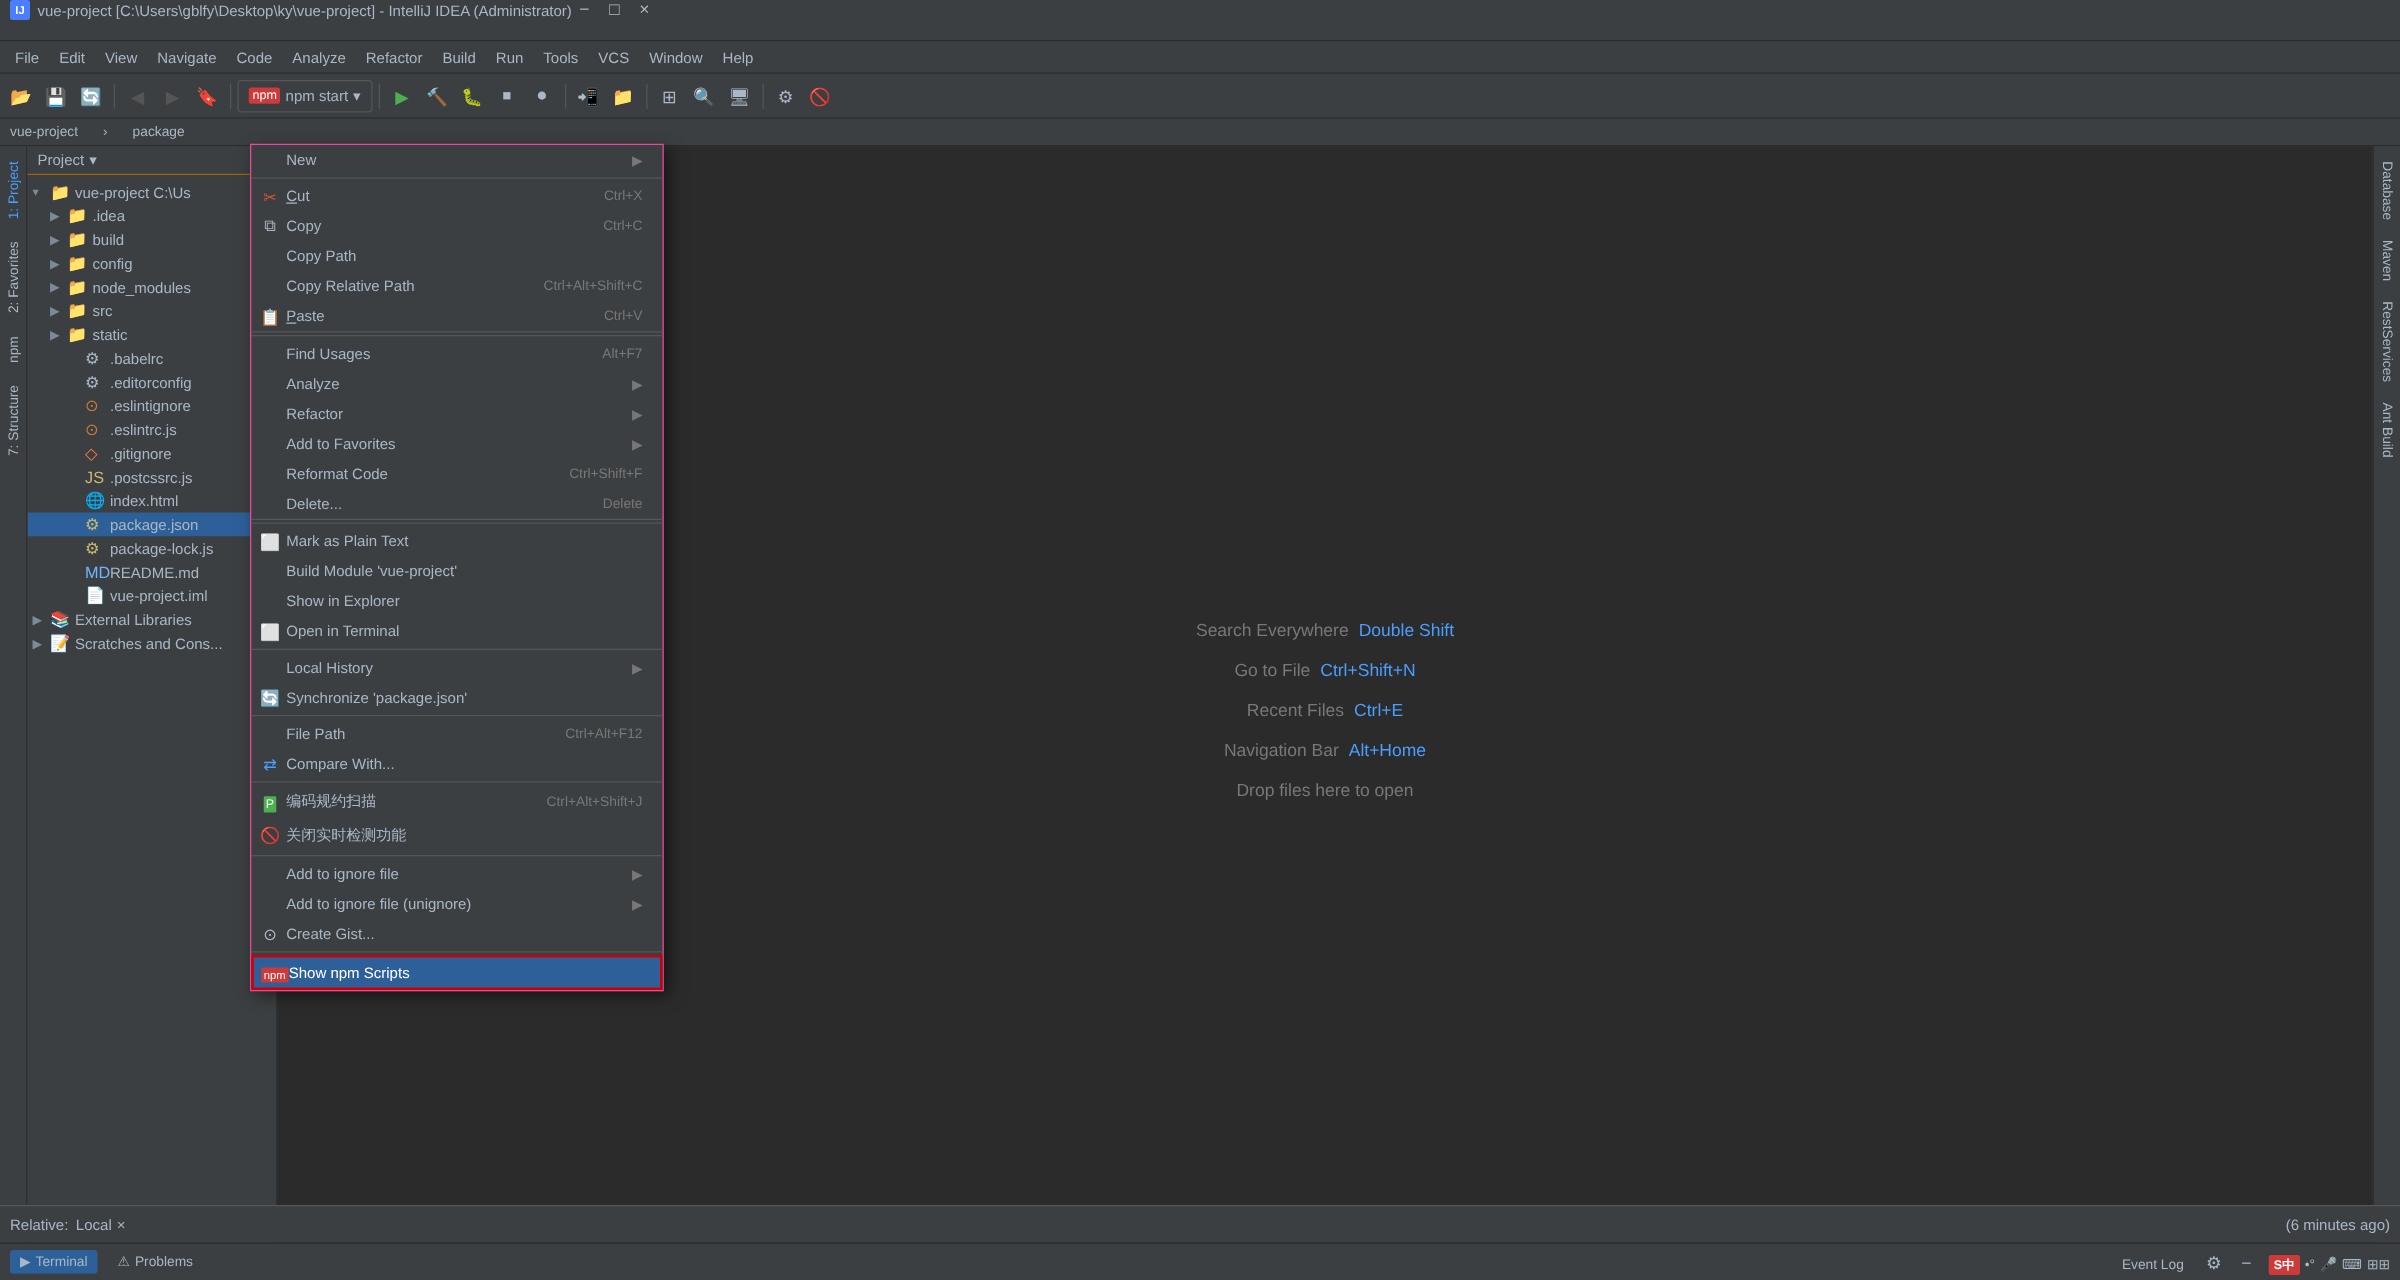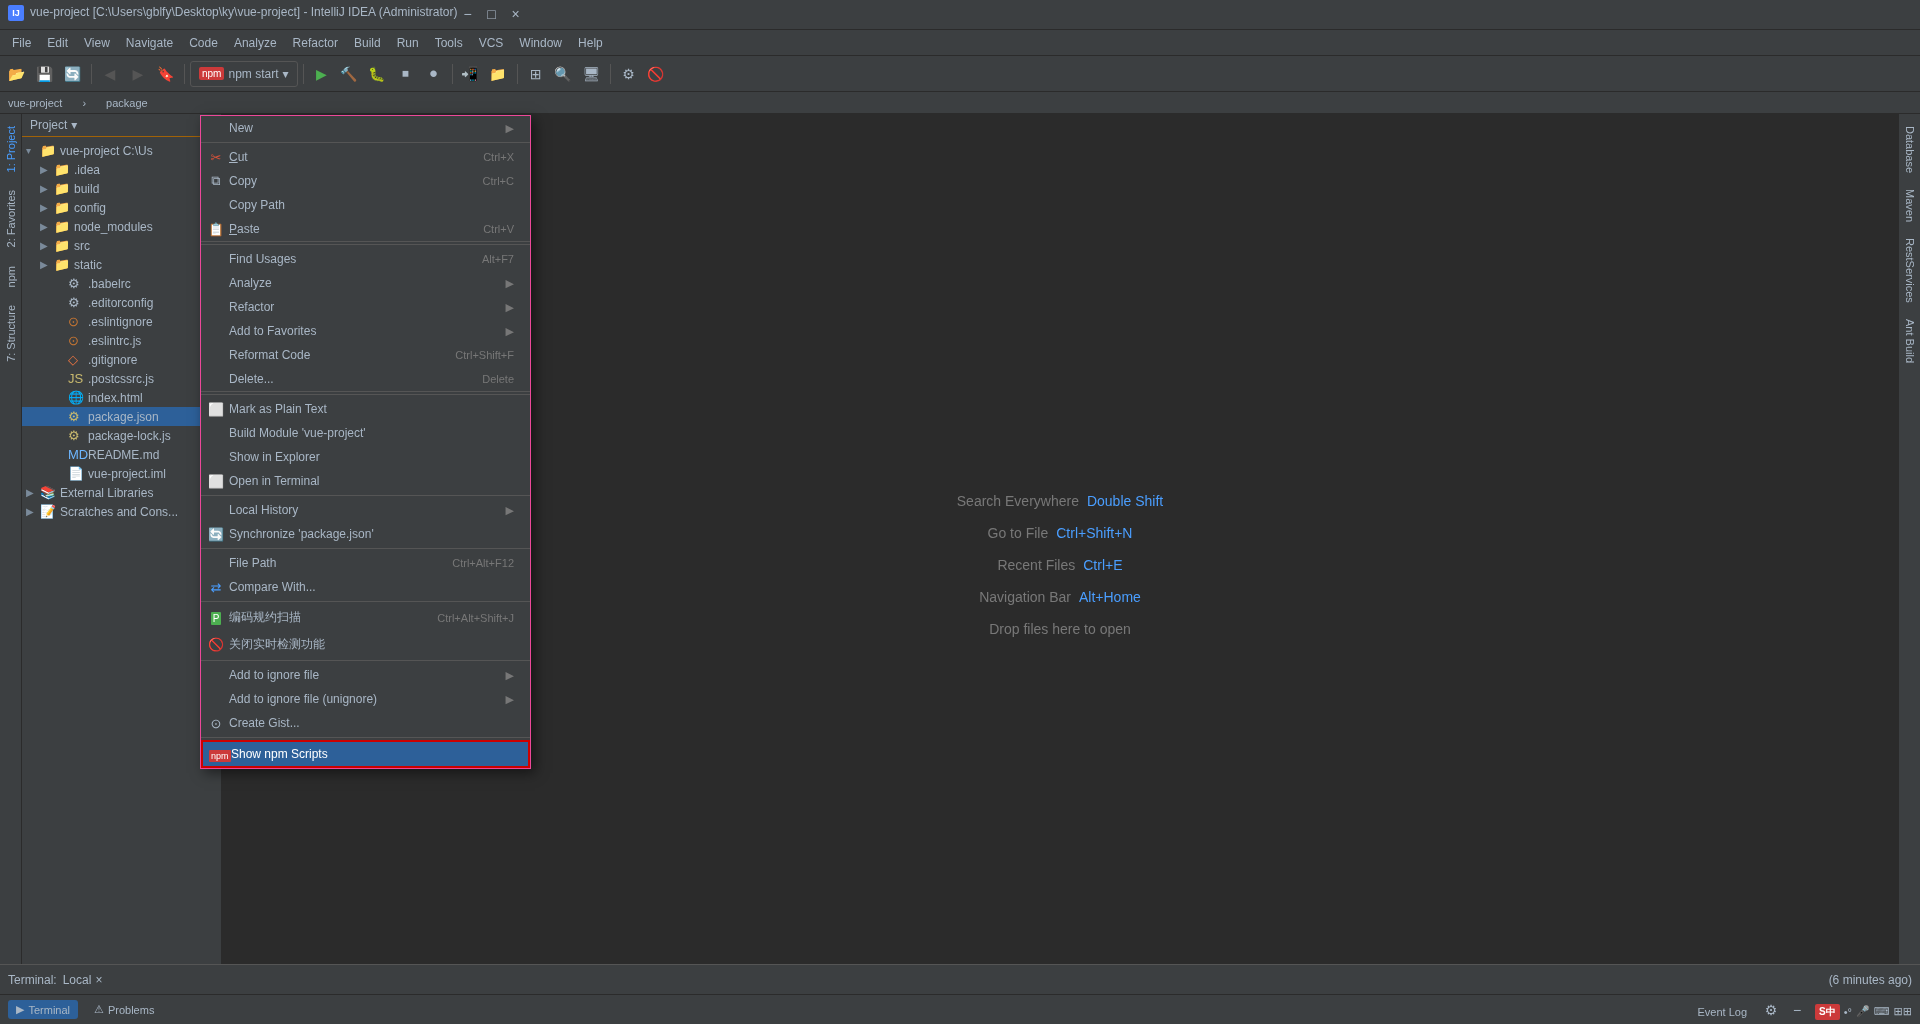--- a/index.html
+++ b/index.html
@@ -12,22 +12,22 @@
       height: 1024px;
       overflow: hidden;
       position: relative;
     }
 
     
     #title-bar {
       background: #3c3f41;
       height: 30px;
       display: flex;
-      align-items: flex-start;
-      padding: 5px 8px;
+      align-items: flex-end;
+      padding: 16px 8px;
       border-bottom: 1px solid #2b2b2b;
       color: #a9b7c6;
       font-size: 12px;
     }
     #title-bar .app-icon {
       width: 16px; height: 16px;
       background: #4a7eff;
       border-radius: 2px;
       margin-right: 6px;
       display: inline-flex; align-items: center; justify-content: center;
@@ -538,20 +538,24 @@
     <div class="ctx-item">
       <span class="ctx-icon">⧉</span>
       <span>Copy</span>
       <span class="ctx-shortcut">Ctrl+C</span>
     </div>
 
     <div class="ctx-item">
       <span>Copy Path</span>
     </div>
 
+    <div class="ctx-item">
+      <span>Copy Relative Path</span>
+      <span class="ctx-shortcut">Ctrl+Alt+Shift+C</span>
+    </div>
 
     <div class="ctx-item separator-after">
       <span class="ctx-icon">📋</span>
       <span><span class="underline">P</span>aste</span>
       <span class="ctx-shortcut">Ctrl+V</span>
     </div>
     <div class="ctx-separator"></div>
 
     <div class="ctx-item">
       <span>Find Usages</span>
@@ -688,21 +692,21 @@
 
   <div id="right-sidebar">
     <div class="right-tab">Database</div>
     <div class="right-tab">Maven</div>
     <div class="right-tab">RestServices</div>
     <div class="right-tab">Ant Build</div>
   </div>
 </div>
 
 <div id="bottom-panel">
-  <span>Terminal:</span>
+  <span>Relative:</span>
   <span style="margin-left:6px;">Local</span>
   <span style="margin-left:4px;cursor:pointer;">×</span>
   <span style="flex:1;"></span>
   <div class="status-right">
     <span>(6 minutes ago)</span>
   </div>
 </div>
 
 <div id="status-bar">
   <div class="status-tab active">

